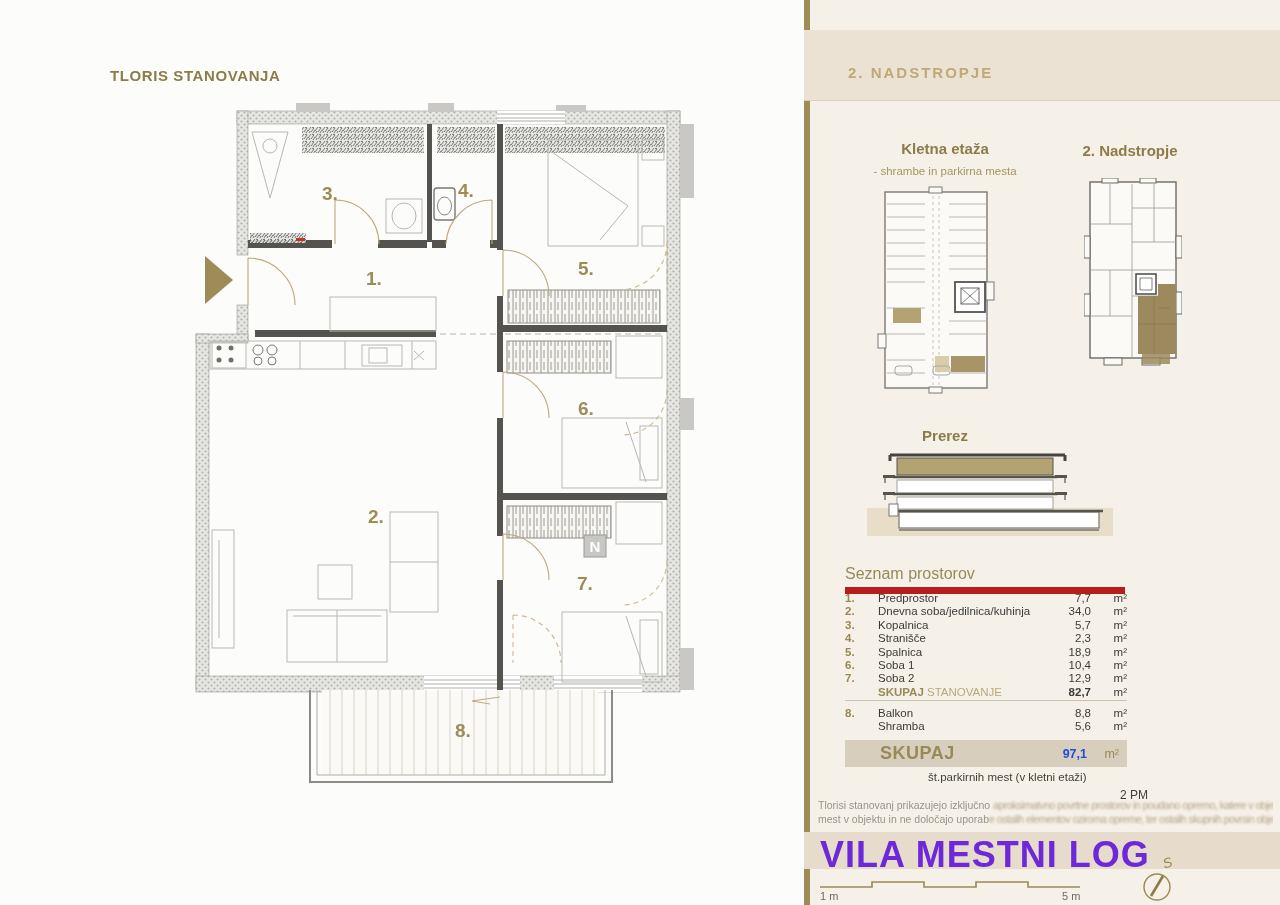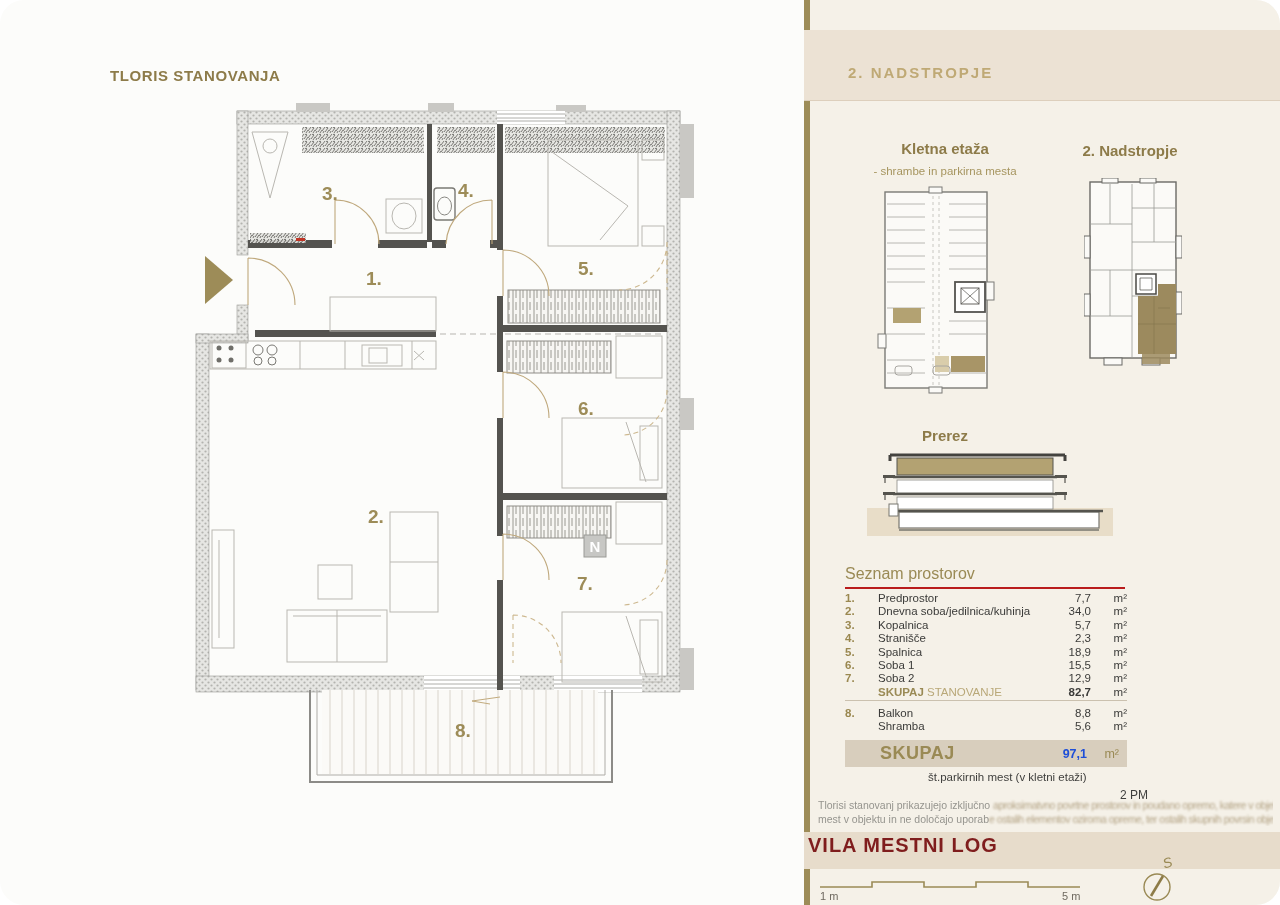--- a/index.html
+++ b/index.html
@@ -1,35 +1,35 @@
 <!DOCTYPE html>
 <html><head>
 <meta charset="utf-8">
 <style>
   html,body{margin:0;padding:0;background:#ffffff;}
   #stage{position:relative;width:1280px;height:905px;overflow:hidden;
-         font-family:"Liberation Sans","DejaVu Sans",sans-serif;background:#fcfcfa;border-radius:24px;}
+         font-family:"Liberation Sans","DejaVu Sans",sans-serif;background:#fcfcfa;}
   
   #plan-title{position:absolute;left:110px;top:67px;font-size:15px;font-weight:bold;
               color:#8d7b49;letter-spacing:.6px;}
   #floor-plan-svg{position:absolute;left:0;top:0;}
   
   #panel{position:absolute;left:804px;top:0;width:476px;height:905px;
          background:#f5f1e8;border-left:6px solid #9d8c58;box-sizing:border-box;}
   #header-band{position:absolute;left:804px;top:30px;width:476px;height:70px;
                background:#ece2d4;border-bottom:1px solid #ddcfbc;}
   #header-band .lbl{position:absolute;left:44px;top:34px;font-size:15px;font-weight:bold;
                     color:#bfa975;letter-spacing:2px;}
   .mini-title{position:absolute;text-align:center;font-weight:bold;font-size:15px;color:#8d7b49;}
   .mini-sub{position:absolute;text-align:center;font-size:11.5px;color:#a6955f;margin-top:8px;}
   #prerez-title{position:absolute;left:880px;top:427px;width:130px;text-align:center;
                 font-size:15px;font-weight:bold;color:#8d7b49;}
   
   #list-title{position:absolute;left:845px;top:565px;width:280px;font-size:16px;
-              color:#9a8a55;padding-bottom:4px;border-bottom:2px solid #b91c1c;}
+              color:#9a8a55;padding-bottom:4px;border-bottom:7px solid #b91c1c;}
   #room-table{position:absolute;left:845px;top:592px;width:282px;font-size:11.5px;color:#3b3b39;}
   .trow{display:flex;height:13.4px;line-height:13.4px;}
   .tnum{width:33px;color:#9a8850;font-weight:bold;}
   .tname{flex:1;}
   .tarea{width:46px;text-align:right;}
   .tunit{width:36px;text-align:right;}
   .trow.subtotal .l1{color:#9a8a55;font-weight:bold;}
   .trow.subtotal .l2{color:#b9a878;}
   .trow.subtotal .tarea{font-weight:bold;}
   #tbl-divider{position:absolute;left:845px;top:700px;width:282px;border-top:1px solid #cbc1af;}
@@ -40,22 +40,22 @@
   #total-bar .tarea{position:absolute;right:40px;top:7px;font-size:12.5px;font-weight:bold;color:#1d4ed8;}
   #total-bar .tunit{position:absolute;right:8px;top:7px;font-size:12.5px;color:#9a8a55;}
   #parking-row{position:absolute;left:880px;top:771px;width:247px;font-size:11.5px;color:#3f3f3d;margin-left:48px;}
   #parking-row .pval{position:absolute;left:192px;top:17px;font-size:12px;}
   
   #disclaimer{position:absolute;left:818px;top:799px;width:455px;font-size:10.5px;
               line-height:13.5px;color:#95948e;white-space:nowrap;overflow:hidden;}
   #disclaimer .blur{color:#b4a486;filter:blur(1.3px);letter-spacing:-.5px;}
   
   #project-band{position:absolute;left:804px;top:832px;width:476px;height:37px;background:#e7dccb;}
-  #project-band .pname{position:absolute;left:4px;top:2px;font-size:20px;font-weight:bold;
-                       color:#7f1d1d;letter-spacing:1px;}
+  #project-band .pname{position:absolute;left:16px;top:2px;font-size:36px;font-weight:bold;
+                       color:#6d28d9;letter-spacing:1px;}
   #scalebar-svg{position:absolute;left:812px;top:868px;}
   #north-svg{position:absolute;left:1130px;top:852px;}
   svg text{font-family:"Liberation Sans","DejaVu Sans",sans-serif;}
 </style>
 </head>
 <body>
 
 <div id="stage">
 
   <div id="plan-title">TLORIS STANOVANJA</div>
@@ -346,21 +346,21 @@
     </div>
     <div class="trow">
       <span class="tnum">5.</span>
       <span class="tname">Spalnica</span>
       <span class="tarea">18,9</span>
       <span class="tunit">m²</span>
     </div>
     <div class="trow">
       <span class="tnum">6.</span>
       <span class="tname">Soba 1</span>
-      <span class="tarea">15,5</span>
+      <span class="tarea">10,4</span>
       <span class="tunit">m²</span>
     </div>
     <div class="trow">
       <span class="tnum">7.</span>
       <span class="tname">Soba 2</span>
       <span class="tarea">12,9</span>
       <span class="tunit">m²</span>
     </div>
     <div class="trow subtotal">
       <span class="tnum"></span>

